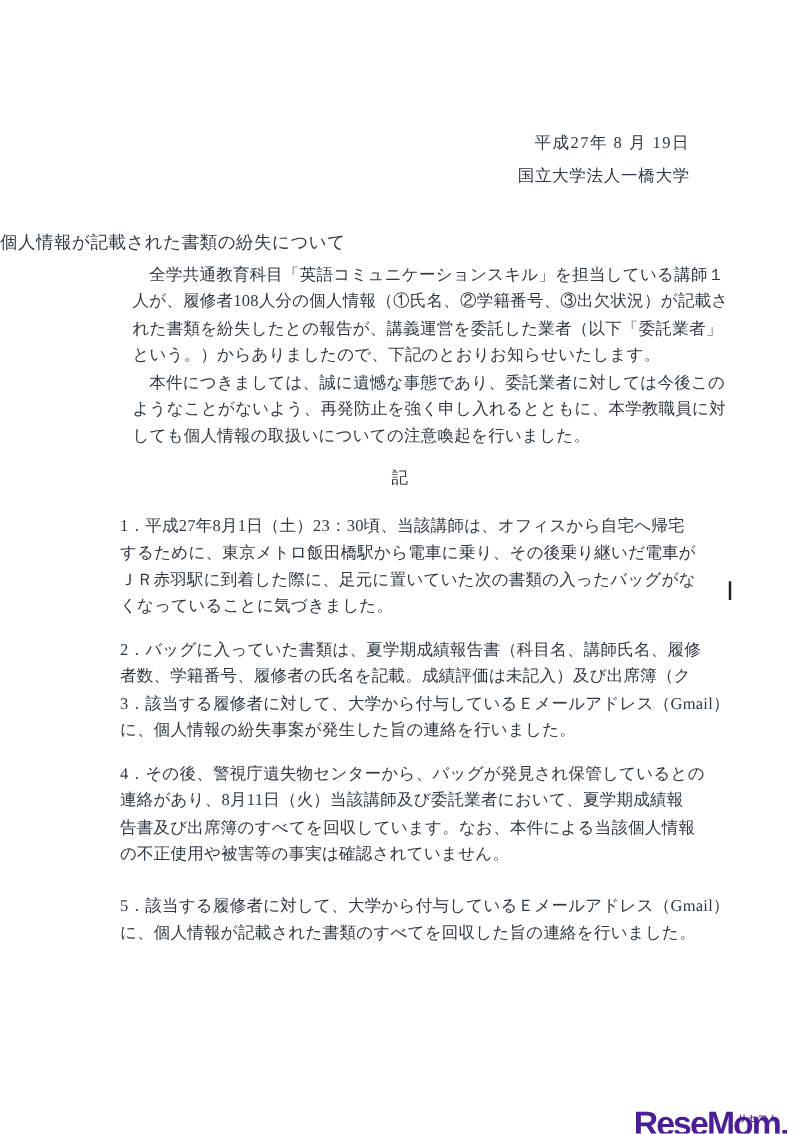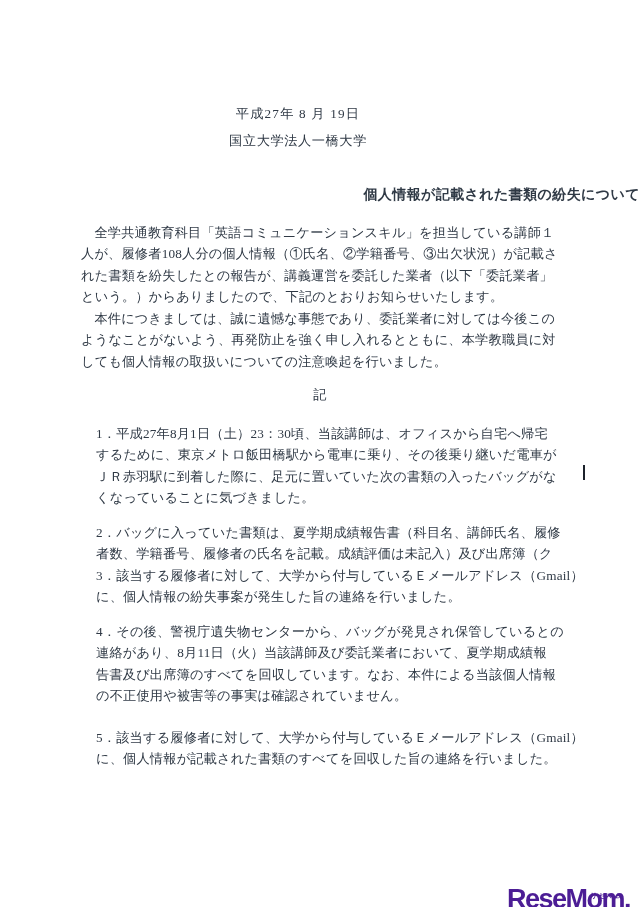--- a/index.html
+++ b/index.html
@@ -8,29 +8,29 @@
     width:640px;height:907px;
     background:#ffffff;
     overflow:hidden;
     font-family:"Liberation Serif","DejaVu Serif",serif;
     color:#2f3945;
     font-size:13.2px;
     line-height:21.5px;
     letter-spacing:0.2px;
   }
   .line{white-space:pre;}
-  .hdr{padding-top:103px;text-align:center;padding-right:44px;}
+  .hdr{padding-top:103px;text-align:right;padding-right:88px;}
   .date{letter-spacing:1.2px;}
   .org{margin-top:5px;letter-spacing:0.6px;}
   .title{
     margin:33px 0 0 0;
-    font-size:14px;font-weight:bold;
-    text-align:right;letter-spacing:0.4px;
+    font-size:14px;font-weight:normal;
+    text-align:left;letter-spacing:0.4px;
   }
-  .intro{margin-top:16px;padding-left:81px;}
+  .intro{margin-top:3px;padding-left:106px;}
   .ki{margin-top:12px;text-align:center;}
   .item{padding-left:96px;}
   .it1{margin-top:17px;}
   .it2{margin-top:13px;}
   .it3{}
   .it4{margin-top:13px;}
   .it5{margin-top:20px;font-family:Liberation Serif, serif;}
   .cursor{
     position:absolute;left:583px;top:465px;
     width:1.5px;height:15px;background:#1c222b;

